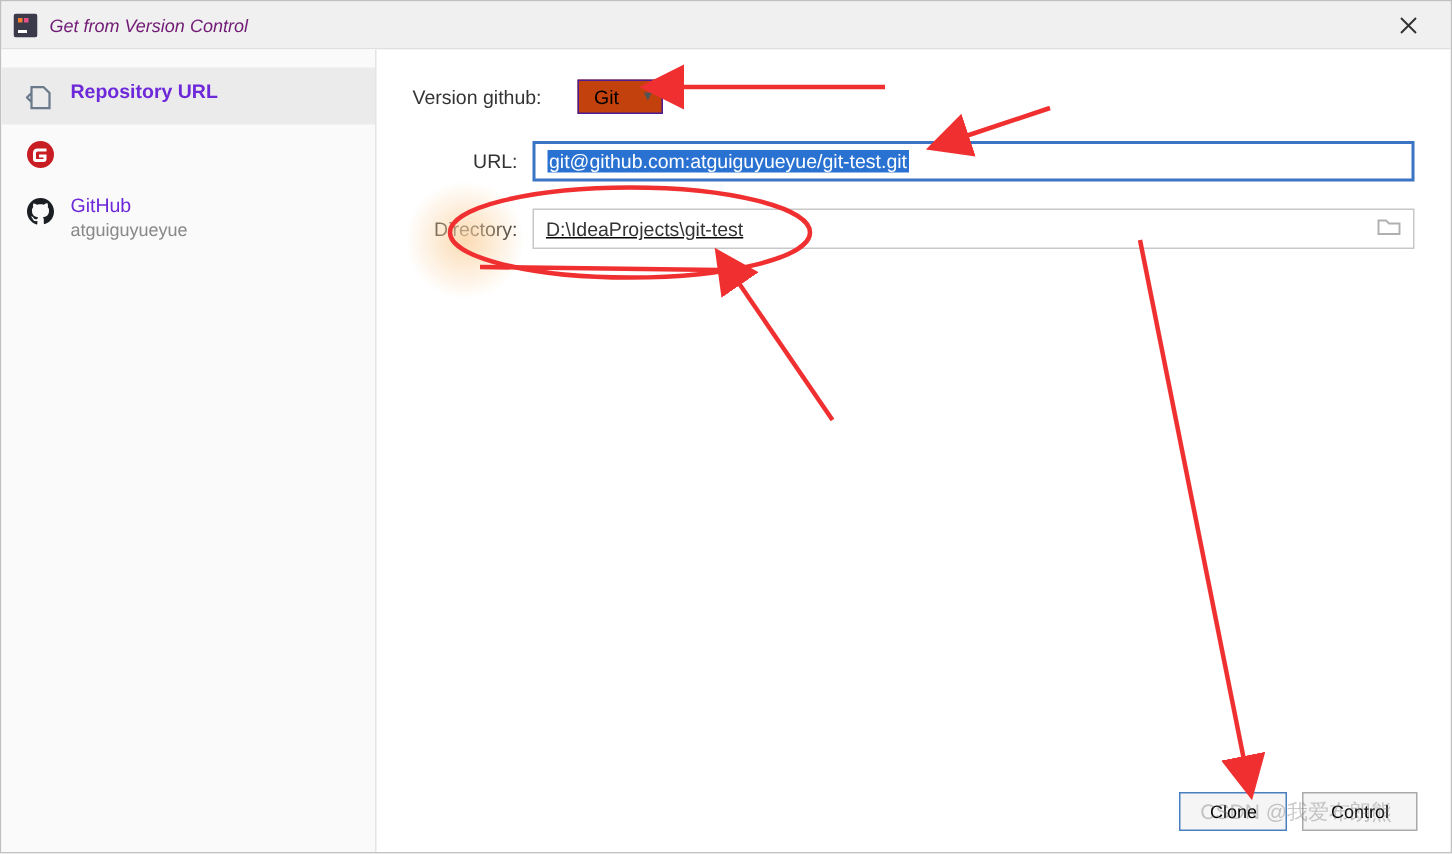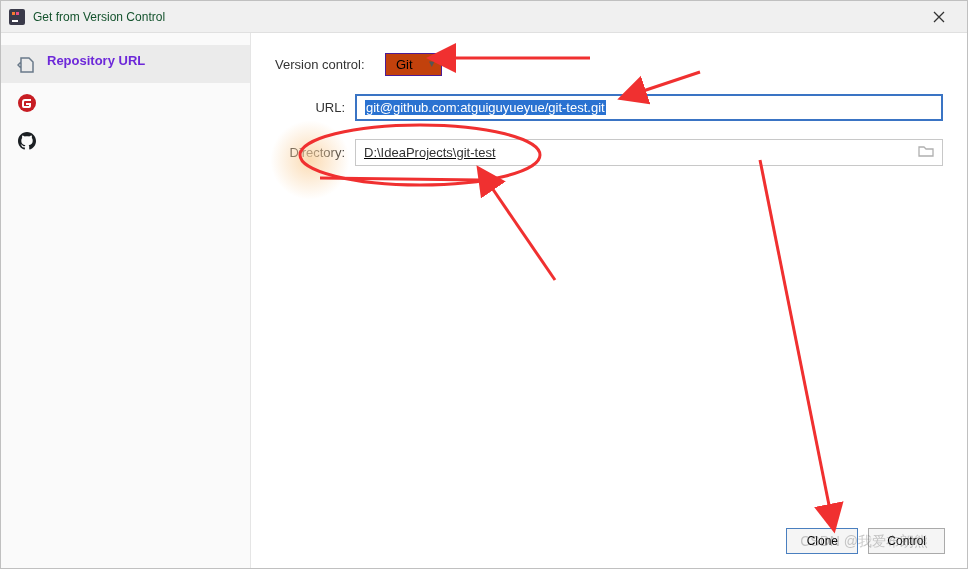--- a/index.html
+++ b/index.html
@@ -1,20 +1,20 @@
 <!DOCTYPE html>
 <html><head>
   <meta charset="utf-8">
   <style>
     * { box-sizing: border-box; margin: 0; padding: 0; font-family: -apple-system, "Segoe UI", Arial, sans-serif; }
     body { width: 968px; height: 569px; background: #f2f2f2; position: relative; overflow: hidden; }
     .window { width: 968px; height: 569px; background: #fff; border: 1px solid #c0c0c0; display: flex; flex-direction: column; }
     .titlebar { height: 32px; background: #f0f0f0; display: flex; align-items: center; padding: 0 8px; border-bottom: 1px solid #e0e0e0; }
     .titlebar-icon { width: 16px; height: 16px; margin-right: 8px; }
-    .titlebar-title { font-size: 12px; color: #14532d; flex: 1; }
+    .titlebar-title { font-size: 12px; color: #701a75; flex: 1; font-style: italic; }
     .close-btn { width: 40px; height: 32px; display: flex; align-items: center; justify-content: center; cursor: pointer; font-size: 14px; color: #333; }
     .body { flex: 1; display: flex; background: #fff; }
     .sidebar { width: 250px; background: #fafafa; border-right: 1px solid #e5e5e5; padding-top: 12px; }
     .sidebar-item { padding: 8px 16px; display: flex; align-items: flex-start; cursor: pointer; }
     .sidebar-item.selected { background: #ebebeb; }
     .sidebar-icon { width: 20px; height: 20px; margin-right: 10px; flex-shrink: 0; margin-top: 2px; }
     .sidebar-text { display: flex; flex-direction: column; }
     .sidebar-label { font-size: 13px; color: #6d28d9; }
     .sidebar-item.selected .sidebar-label { font-weight: bold; }
     .sidebar-sub { font-size: 12px; color: #888; margin-top: 2px; }
@@ -76,26 +76,30 @@
               <path d="M14 6 L8 6 Q5 6 5 9 L5 13 Q5 15 7 15 L12 15 Q14 15 14 13 L14 10 L9 10 L9 12 L12 12 L12 13 L7 13 L7 9 Q7 8 8 8 L14 8 Z" fill="#fff"></path>
             </svg>
         </span>
       </div>
       <div class="sidebar-item">
         <span class="sidebar-icon">
           <svg viewBox="0 0 20 20">
               <path d="M10 1C5 1 1 5 1 10c0 4 2.6 7.4 6.2 8.6.5.1.7-.2.7-.5v-1.7c-2.5.5-3-1.2-3-1.2-.4-1-.9-1.3-.9-1.3-.8-.5.1-.5.1-.5.9.1 1.3.9 1.3.9.8 1.3 2 .9 2.5.7.1-.6.3-.9.5-1.1-2-.2-4.1-1-4.1-4.5 0-1 .4-1.8.9-2.4-.1-.2-.4-1.1.1-2.4 0 0 .8-.2 2.5.9.7-.2 1.5-.3 2.2-.3s1.5.1 2.2.3c1.7-1.2 2.5-.9 2.5-.9.5 1.3.2 2.2.1 2.4.6.6.9 1.4.9 2.4 0 3.5-2.1 4.3-4.1 4.5.3.3.6.8.6 1.6v2.4c0 .3.2.6.7.5C16.4 17.4 19 14 19 10c0-5-4-9-9-9z" fill="#1b1f23"></path>
             </svg>
         </span>
+        <div class="sidebar-text">
+          <span class="sidebar-label">GitHub</span>
+          <span class="sidebar-sub">atguiguyueyue</span>
+        </div>
       </div>
     </div>
 
     <div class="main">
       <div class="row">
-        <span class="row-label">Version control:</span>
+        <span class="row-label">Version github:</span>
         <div class="vc-select">
           <span>Git</span>
         </div>
       </div>
       <div class="row">
         <span class="row-label right">URL:</span>
         <div class="url-input">
           <span class="url-selected">git@github.com:atguiguyueyue/git-test.git</span>
         </div>
       </div>

